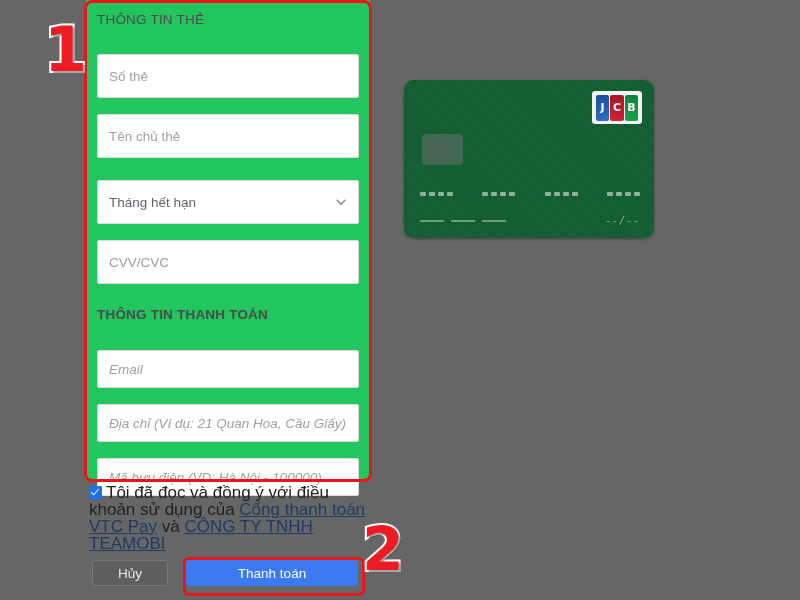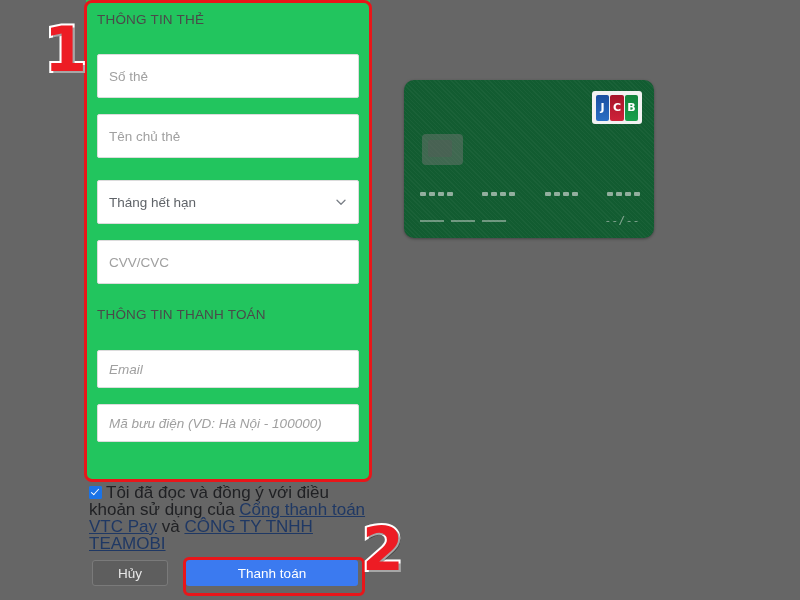--- a/index.html
+++ b/index.html
@@ -31,20 +31,21 @@
     font-size: 13.5px;
     color: #4a4a4a;
     letter-spacing: .2px;
     padding-top: 11px;
     padding-bottom: 9px;
     line-height: 18px;
   }
   .section-title.second {
     padding-top: 16px;
     padding-bottom: 10px;
+    font-weight: bold;
   }
 
   .field {
     box-sizing: border-box;
     height: 44px;
     border: 1px solid #dcdcdc;
     border-radius: 2px;
     background: #fff;
     display: flex;
     align-items: center;
@@ -394,20 +395,23 @@
   <div class="field">
     <span>CVV/CVC</span>
   </div>
 
   <div class="section-title second">THÔNG TIN THANH TOÁN</div>
 
   <div class="field tall">
     <span>Email</span>
   </div>
 
+  <div class="field tall">
+    <span>Địa chỉ (Ví dụ: 21 Quan Hoa, Cầu Giấy)</span>
+  </div>
 
 
   <div class="field tall">
     <span>Mã bưu điện (VD: Hà Nội - 100000)</span>
   </div>
 
 </div>
 
 <div class="terms">
   <span class="cb"></span><span>Tôi đã đọc và đồng ý với điều khoản sử dụng của </span><a href="#">Cổng thanh toán VTC Pay</a><span> và </span><a href="#">CÔNG TY TNHH TEAMOBI</a>

